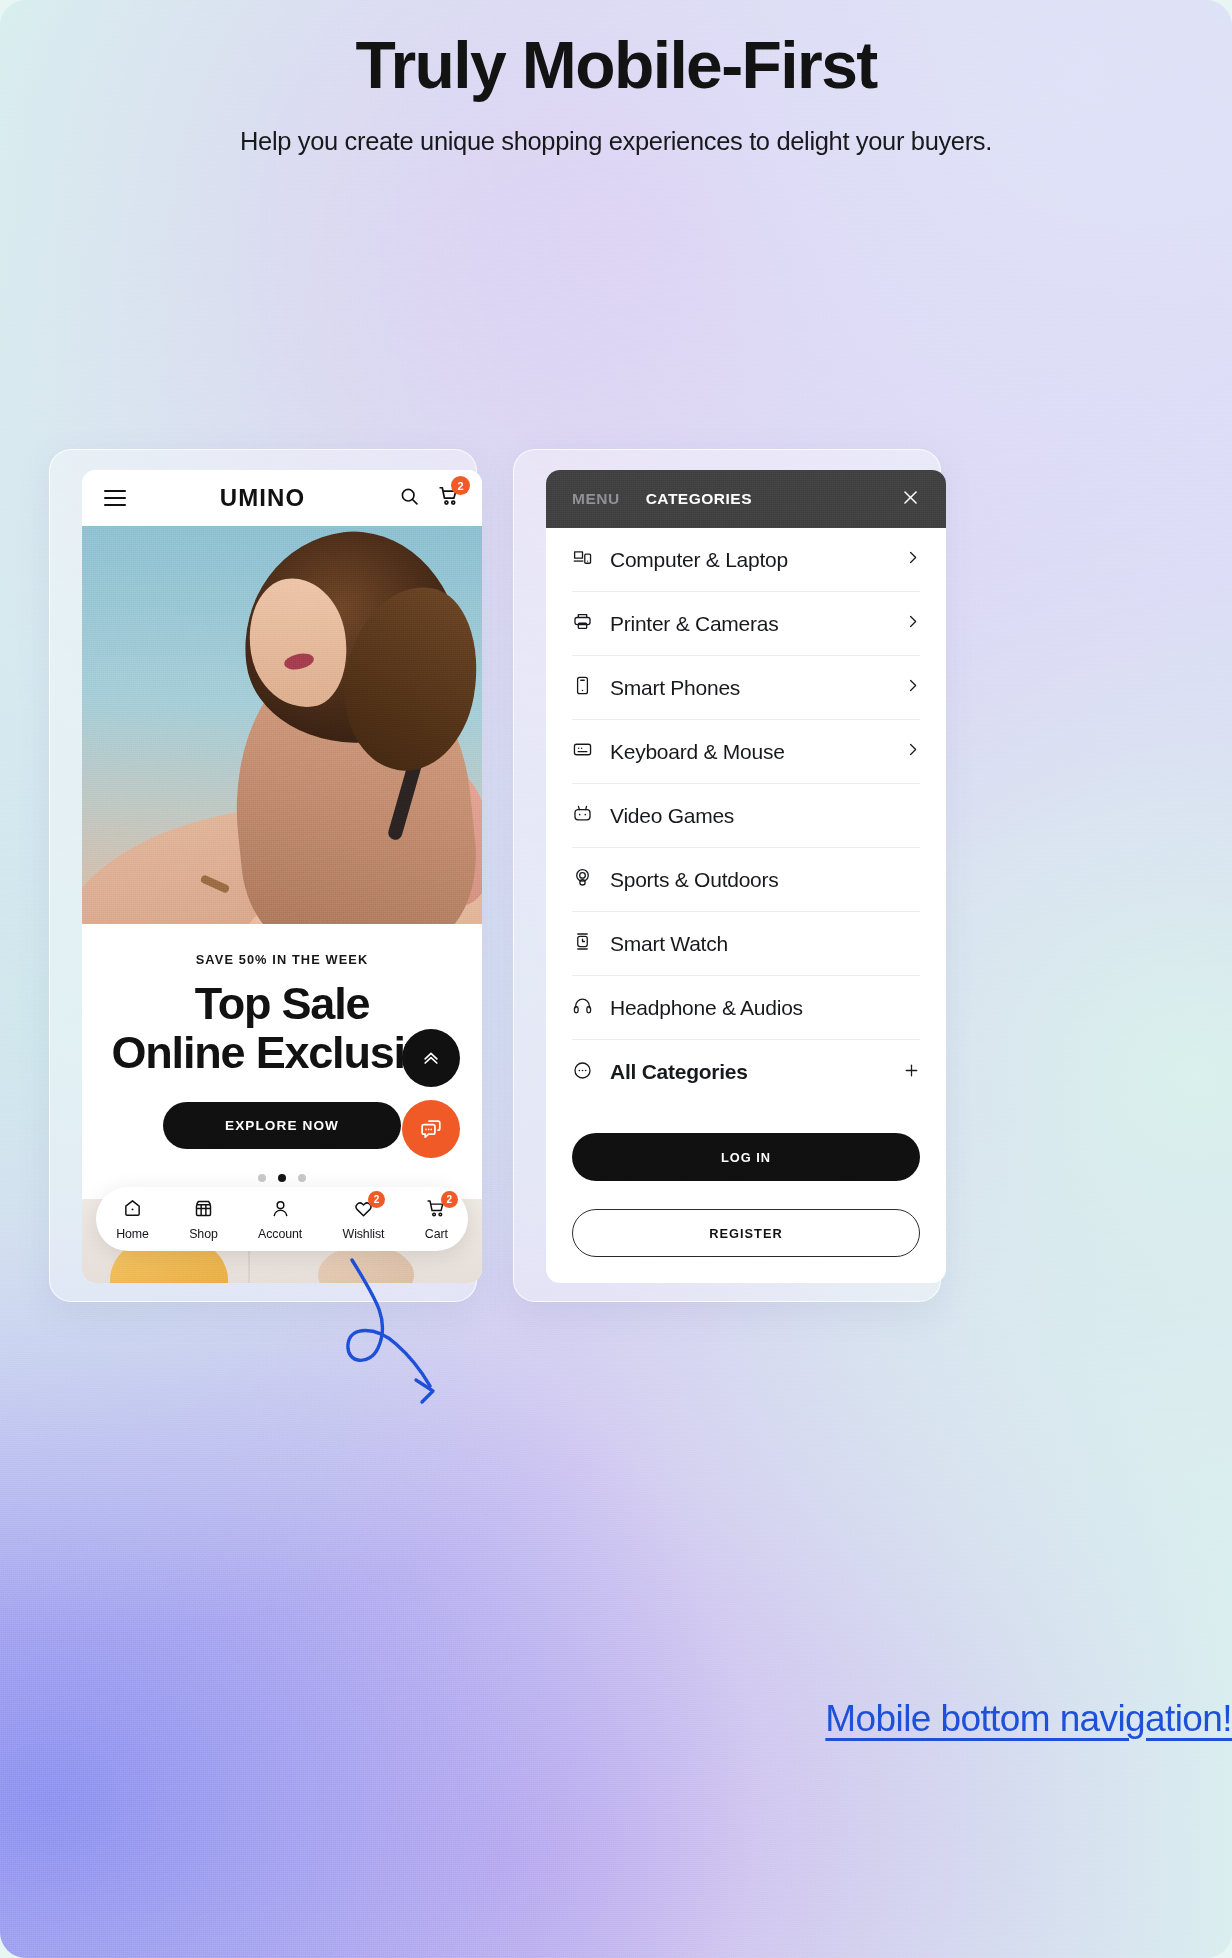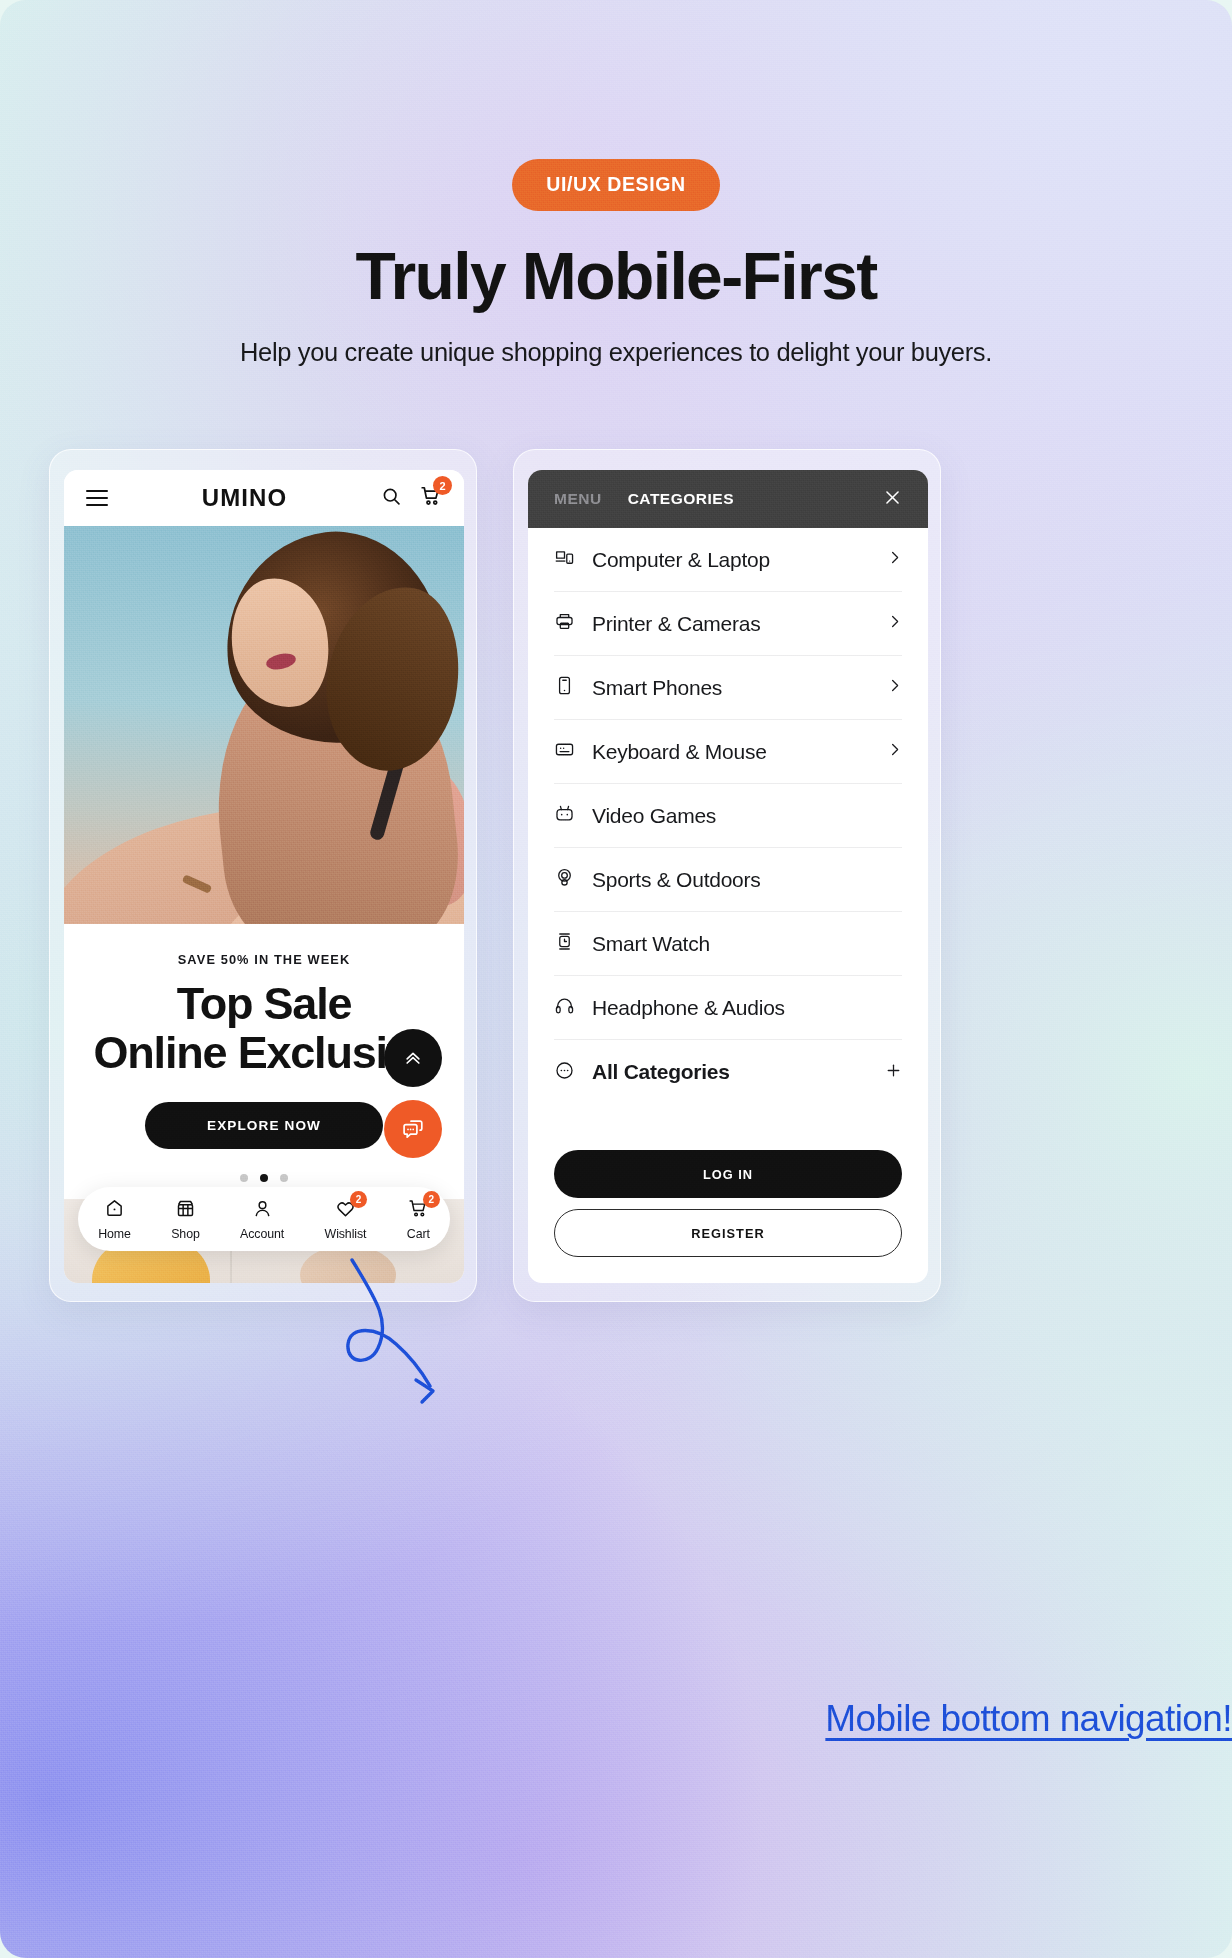--- a/index.html
+++ b/index.html
@@ -73,21 +73,21 @@
     background: rgba(255,255,255,.38);
     border: 1px solid rgba(255,255,255,.78);
     border-radius: 22px;
     box-shadow: 0 10px 34px rgba(90,90,150,.10);
   }
   #card-left  { left: 49px;  top: 449px; width: 428px; height: 853px; }
   #card-right { left: 513px; top: 449px; width: 428px; height: 853px; }
 
   .screen {
     position: absolute;
-    left: 14px; top: 20px;
+    left: 32px; top: 20px;
     width: 400px; height: 813px;
     background: #fff;
     border-radius: 14px;
     overflow: hidden;
   }
 
   
   .appbar {
     height: 56px;
     display: flex; align-items: center;
@@ -231,21 +231,21 @@
   .chev { color: #1b1b1e; }
 
   .authbox { position: absolute; left: 26px; right: 26px; bottom: 26px; }
   .btn-login, .btn-reg {
     display: block; width: 100%; height: 48px;
     border-radius: 26px; font-family: inherit;
     font-size: 12.8px; font-weight: bold; letter-spacing: 1px;
     cursor: pointer;
   }
   .btn-login { background: #101010; color: #fff; border: none; }
-  .btn-reg { background: #fff; color: #111; border: 1px solid #2a2a2a; margin-top: 11px; }
+  .btn-reg { background: #fff; color: #111; border: 1px solid #2a2a2a; margin-top: 28px; }
 
   
   #anno-svg { position: absolute; left: 330px; top: 1260px; width: 140px; height: 160px; overflow: visible; }
   #anno-text {
     position: absolute; left: 0; right: 0; top: 1698px;
     text-align: right;
     font-size: 37px;
     color: #1d4ed8;
     letter-spacing: -.6px;
     text-decoration: underline;
@@ -254,21 +254,20 @@
     cursor: pointer;
     padding-left: 20px;
   }
 </style>
 </head>
 <body>
 
 <div id="page">
 
   <div class="hdr">
-    <div class="badge">UI/UX DESIGN</div>
     <div class="h1">Truly Mobile-First</div>
     <div class="sub">Help you create unique shopping experiences to delight your buyers.</div>
   </div>
 
   <div class="card" id="card-left">
     <div class="screen">
 
       <div class="appbar">
         <div class="burger">
             <i></i>

